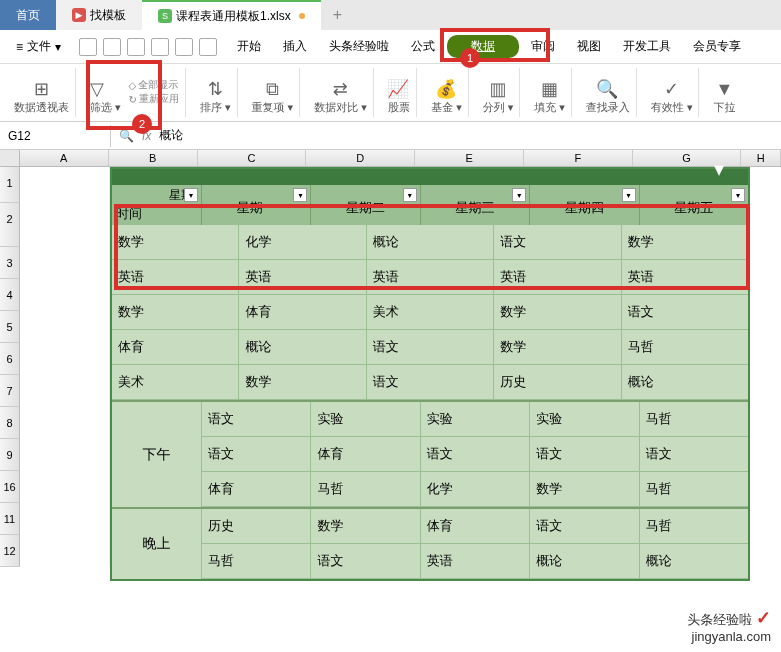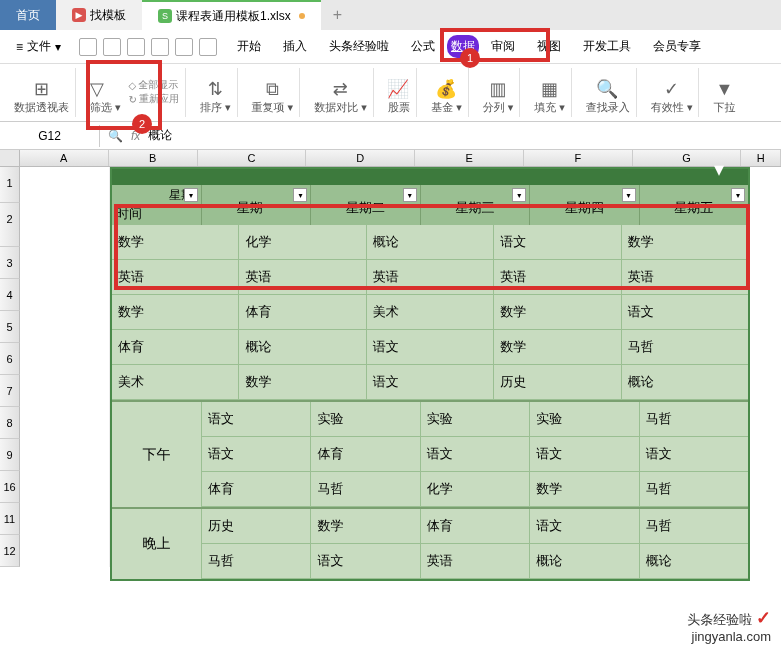--- a/index.html
+++ b/index.html
@@ -11,29 +11,29 @@
 .tab.file { background: #fff; border-top: 2px solid #5cb85c; }
 .tab .dot { width: 6px; height: 6px; border-radius: 50%; background: #f0ad4e; margin-left: 4px; }
 .tab-icon-find { width: 14px; height: 14px; background: #d9534f; border-radius: 3px; display: inline-flex; align-items: center; justify-content: center; color: #fff; font-size: 9px; }
 .tab-icon-xls { width: 14px; height: 14px; background: #5cb85c; border-radius: 3px; display: inline-flex; align-items: center; justify-content: center; color: #fff; font-size: 9px; }
 .tab.plus { padding: 6px 12px; color: #888; font-size: 16px; }
 .menubar { display: flex; align-items: center; height: 34px; padding: 0 8px; gap: 2px; border-bottom: 1px solid #ddd; }
 .menu-file { display: flex; align-items: center; gap: 4px; padding: 4px 8px; }
 .menu-icons { display: flex; gap: 6px; padding: 0 8px; }
 .menu-icons span { width: 18px; height: 18px; border: 1px solid #aaa; border-radius: 2px; display: inline-block; }
 .menu-item { padding: 4px 10px; cursor: pointer; }
-.menu-item.active { background: #6d28d9; color: #fff; border-radius: 10px; padding: 3px 4px; text-decoration: underline; }
+.menu-item.active { background: #4d7c0f; color: #fff; border-radius: 10px; padding: 3px 24px; text-decoration: underline; }
 .toolbar { display: flex; height: 58px; border-bottom: 1px solid #ccc; padding: 4px 8px; gap: 8px; }
 .tool-group { display: flex; flex-direction: column; align-items: center; justify-content: flex-end; padding: 2px 6px; border-right: 1px solid #e0e0e0; font-size: 11px; color: #555; }
 .tool-group:last-child { border-right: none; }
 .tool-icon { font-size: 18px; height: 22px; display: flex; align-items: center; color: #666; }
 .tool-sub { display: flex; gap: 8px; }
 .tool-mini { font-size: 10px; color: #888; display: flex; align-items: center; gap: 2px; }
 .formula-bar { display: flex; align-items: center; height: 28px; border-bottom: 1px solid #ccc; }
-.cell-ref { width: 100px; padding: 4px 8px; border-right: 1px solid #ccc; text-align: center; }
+.cell-ref { width: 111px; padding: 4px 8px; border-right: 1px solid #ccc; }
 .fx-area { display: flex; align-items: center; gap: 8px; padding: 0 8px; }
 .fx-label { font-style: italic; color: #888; }
 .sheet { position: relative; }
 .col-headers { display: flex; background: #e8e8e8; border-bottom: 1px solid #bbb; }
 .row-h { width: 20px; background: #e8e8e8; border-right: 1px solid #bbb; }
 .col-h { text-align: center; padding: 2px 0; border-right: 1px solid #ccc; background: linear-gradient(#f5f5f5,#e0e0e0); font-size: 11px; }
 .grid-body { display: flex; }
 .row-headers { display: flex; flex-direction: column; width: 20px; }
 .rh { height: 36px; border-bottom: 1px solid #ccc; border-right: 1px solid #bbb; background: linear-gradient(90deg,#f5f5f5,#e0e0e0); text-align: center; font-size: 11px; padding-top: 10px; }
 .rh.short { height: 32px; }

